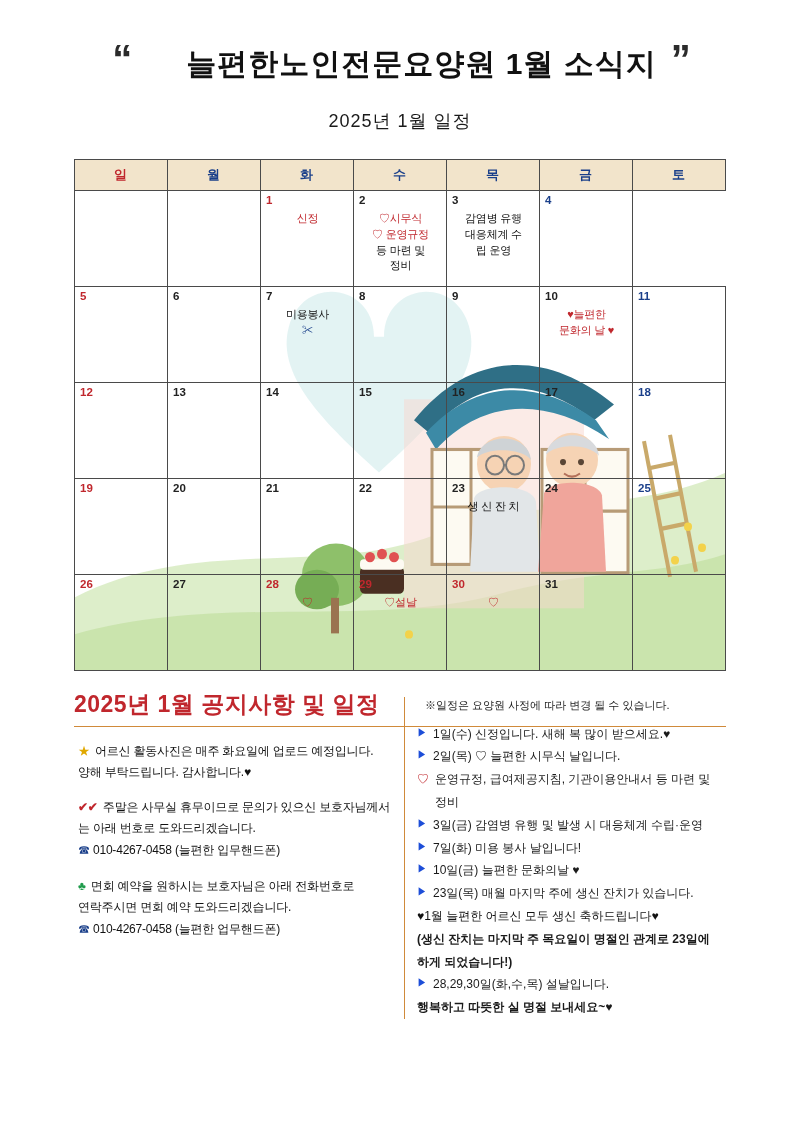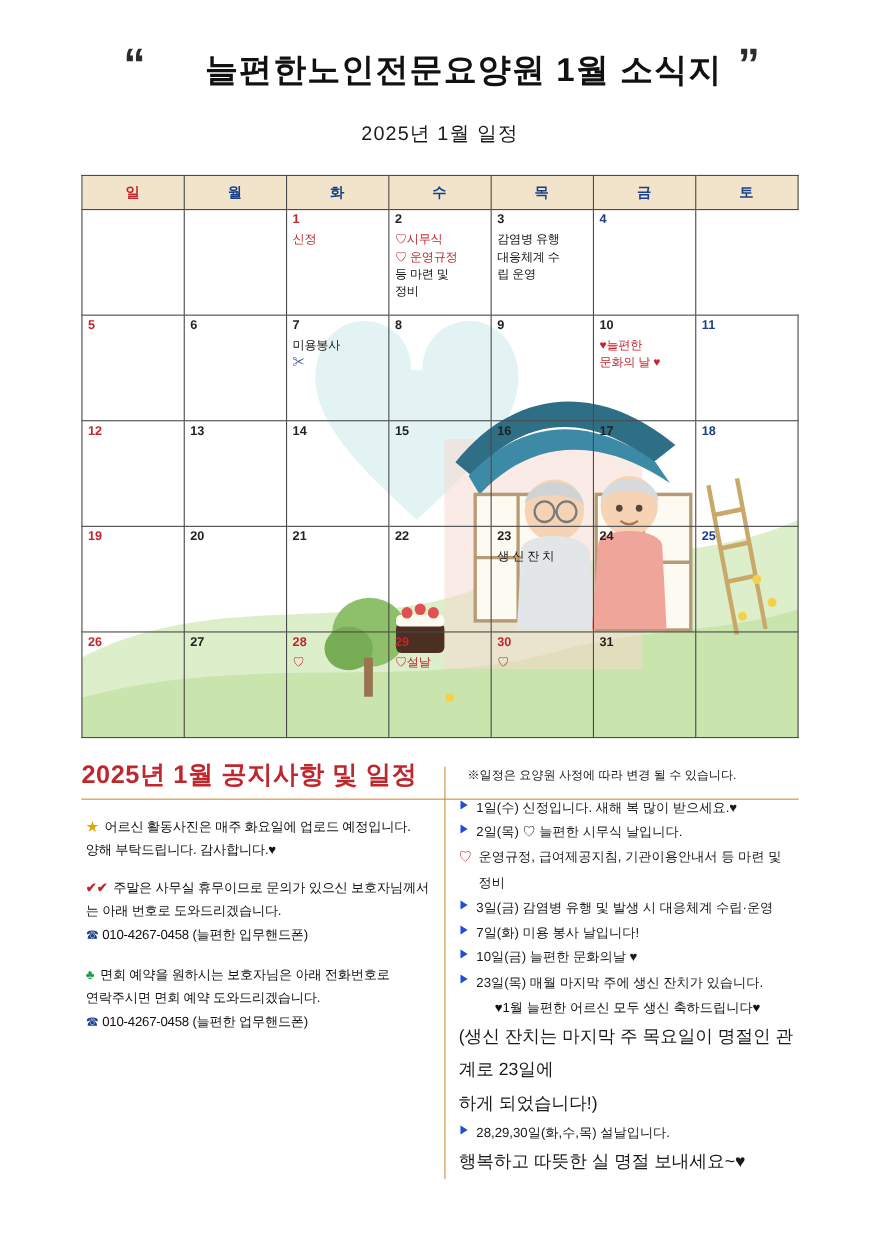--- a/index.html
+++ b/index.html
@@ -101,20 +101,21 @@
     display: block;
     line-height: 1.1;
   }
   .daynum.sun { color: #c0272d; }
   .daynum.sat { color: #1a3f8a; }
   .ev {
     margin-top: 4px;
     font-size: 11px;
     line-height: 1.45;
     color: #111;
+    text-align: center;
     letter-spacing: -0.2px;
   }
   .ev.red { color: #c0272d; }
 
   
   .illus {
     position: absolute;
     left: 0; top: 0;
     width: 652px;
     height: 100%;
@@ -177,27 +178,28 @@
     align-items: flex-start;
   }
   .tri {
     color: #1d4ed8;
     font-size: 10px;
     line-height: 1.9;
     flex: 0 0 auto;
   }
   .r-item .txt { flex: 1 1 auto; }
   .r-plain {
-    font-size: 16px;
+    font-size: 12px;
     line-height: 1.9;
+    font-weight: bold;
   }
   .r-center {
     font-size: 12px;
     line-height: 1.9;
-    text-align: center;
+    text-align: left;
     color: #111;
   }
   .star { color: #e0a800; }
   .check { color: #c0272d; font-weight: bold; }
   .clover { color: #1f9b4b; }
 </style>
 </head>
 <body>
 
 <div class="page">

